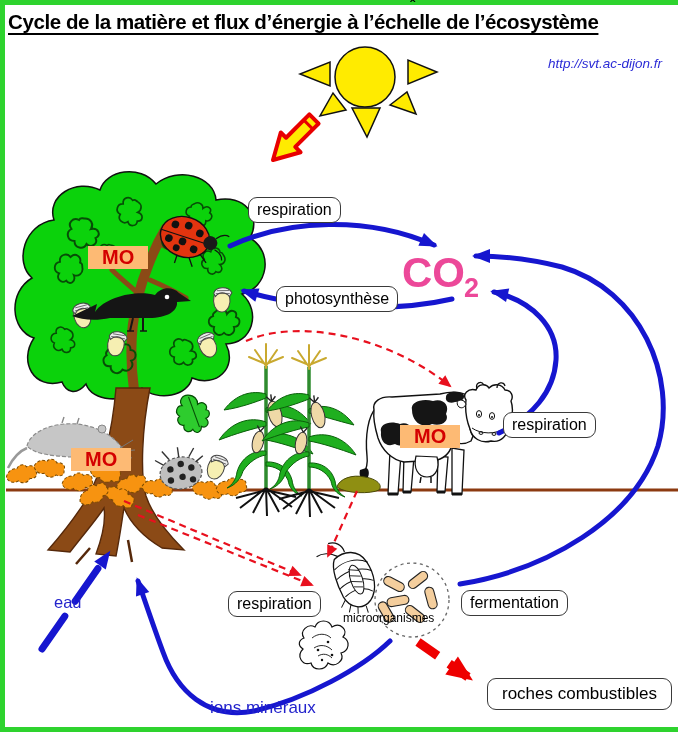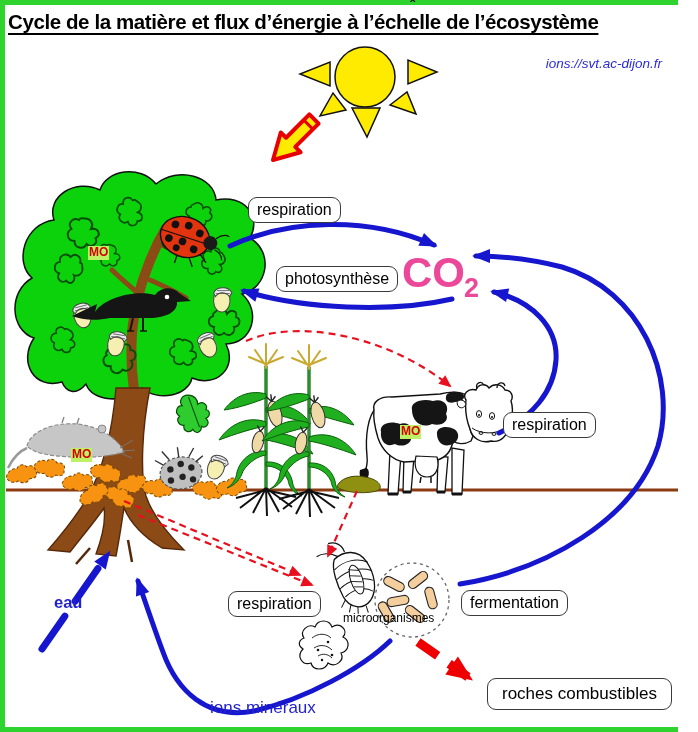--- a/index.html
+++ b/index.html
@@ -7,34 +7,34 @@
          font-family:"Liberation Sans",sans-serif;}
   .stage svg.diagram{position:absolute;left:0;top:0;z-index:1;}
   .lbl{position:absolute;z-index:2;white-space:nowrap;color:#000;}
   .title{left:8px;top:10px;font-size:20.5px;font-weight:bold;letter-spacing:-0.4px;
          text-decoration:underline;text-underline-offset:4px;color:#000;}
   .caret{left:410px;top:-3px;font-size:15px;font-weight:bold;}
   .url{right:16px;top:56px;left:auto;color:#2B2BD6;font-style:italic;font-size:13.5px;}
   .box{background:#fff;border:1.5px solid #3a3a3a;border-radius:9px;padding:3px 8px;
        font-size:16px;color:#000;}
   .b-resp-tree{left:248px;top:197px;}
-  .b-photo{left:276px;top:266px;}
+  .b-photo{left:276px;top:286px;}
   .b-resp-cow{left:503px;top:412px;}
   .b-resp-micro{left:228px;top:591px;}
   .b-ferm{left:461px;top:590px;}
   .b-roches{left:487px;top:678px;padding:5px 14px;font-size:17px;}
   .micro-lbl{left:343px;top:611px;font-size:12px;}
   .co2{left:402px;top:252px;color:#ec4899;font-weight:bold;font-size:42px;line-height:1;}
   .co2 .sub{font-size:27px;position:relative;top:10px;left:-1px;}
-  .mo{font-weight:bold;font-size:12px;color:#D40000;background:#bef264;padding:0 1px;line-height:1.15;}
+  .mo{font-weight:bold;font-size:20px;color:#D40000;background:#fdba74;padding:0 14px;line-height:1.15;}
   .mo1{left:88px;top:246px;}
   .mo2{left:71px;top:448px;}
   .mo3{left:400px;top:425px;}
   .blue-txt{color:#2323CC;}
-  .eau{left:54px;top:593px;font-size:16.5px;font-weight:bold;}
+  .eau{left:54px;top:593px;font-size:16.5px;}
   .ions{left:210px;top:698px;font-size:17px;}
 </style>
 </head>
 <body>
 
 <div class="stage">
 
 <svg class="diagram" width="698" height="732" viewBox="0 0 698 732">
   <defs>
     <marker id="mb" markerUnits="userSpaceOnUse" markerWidth="22" markerHeight="20" refX="16" refY="9" orient="auto">
@@ -267,21 +267,21 @@
   <g transform="translate(314,119) rotate(135)">
     <path d="M0,-6.5 L33,-6.5 L33,-14 L58,0 L33,14 L33,6.5 L0,6.5 Z" fill="#FFEB00" stroke="#E80000" stroke-width="4" stroke-linejoin="round"></path>
     <line x1="8" y1="-6" x2="8" y2="6" stroke="#E80000" stroke-width="3"></line>
   </g>
 
   <rect x="2.5" y="2.5" width="693" height="727" fill="none" stroke="#2ED32E" stroke-width="5"></rect>
 </svg>
 
 <div class="lbl title">Cycle de la matière et flux d’énergie à l’échelle de l’écosystème</div>
 <div class="lbl caret">ˆ</div>
-<div class="lbl url">ions://svt.ac-dijon.fr</div>
+<div class="lbl url">http://svt.ac-dijon.fr</div>
 
 <div class="lbl box b-resp-tree">respiration</div>
 <div class="lbl box b-photo">photosynthèse</div>
 <div class="lbl co2"><span>CO</span><span class="sub">2</span></div>
 <div class="lbl box b-resp-cow">respiration</div>
 <div class="lbl box b-resp-micro">respiration</div>
 <div class="lbl box b-ferm">fermentation</div>
 <div class="lbl box b-roches">roches combustibles</div>
 <div class="lbl micro-lbl">microorganismes</div>
 

